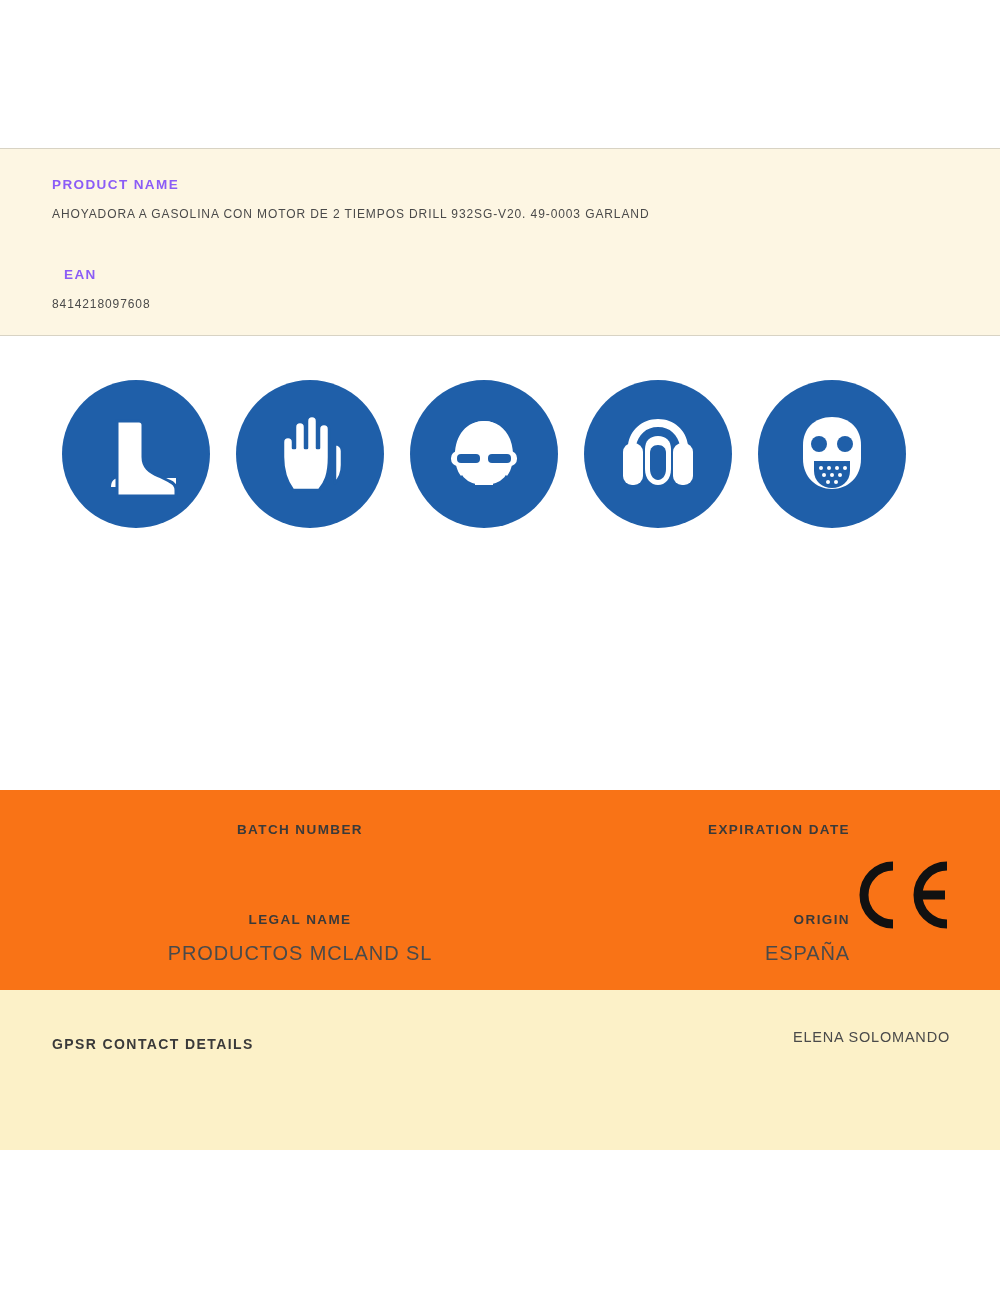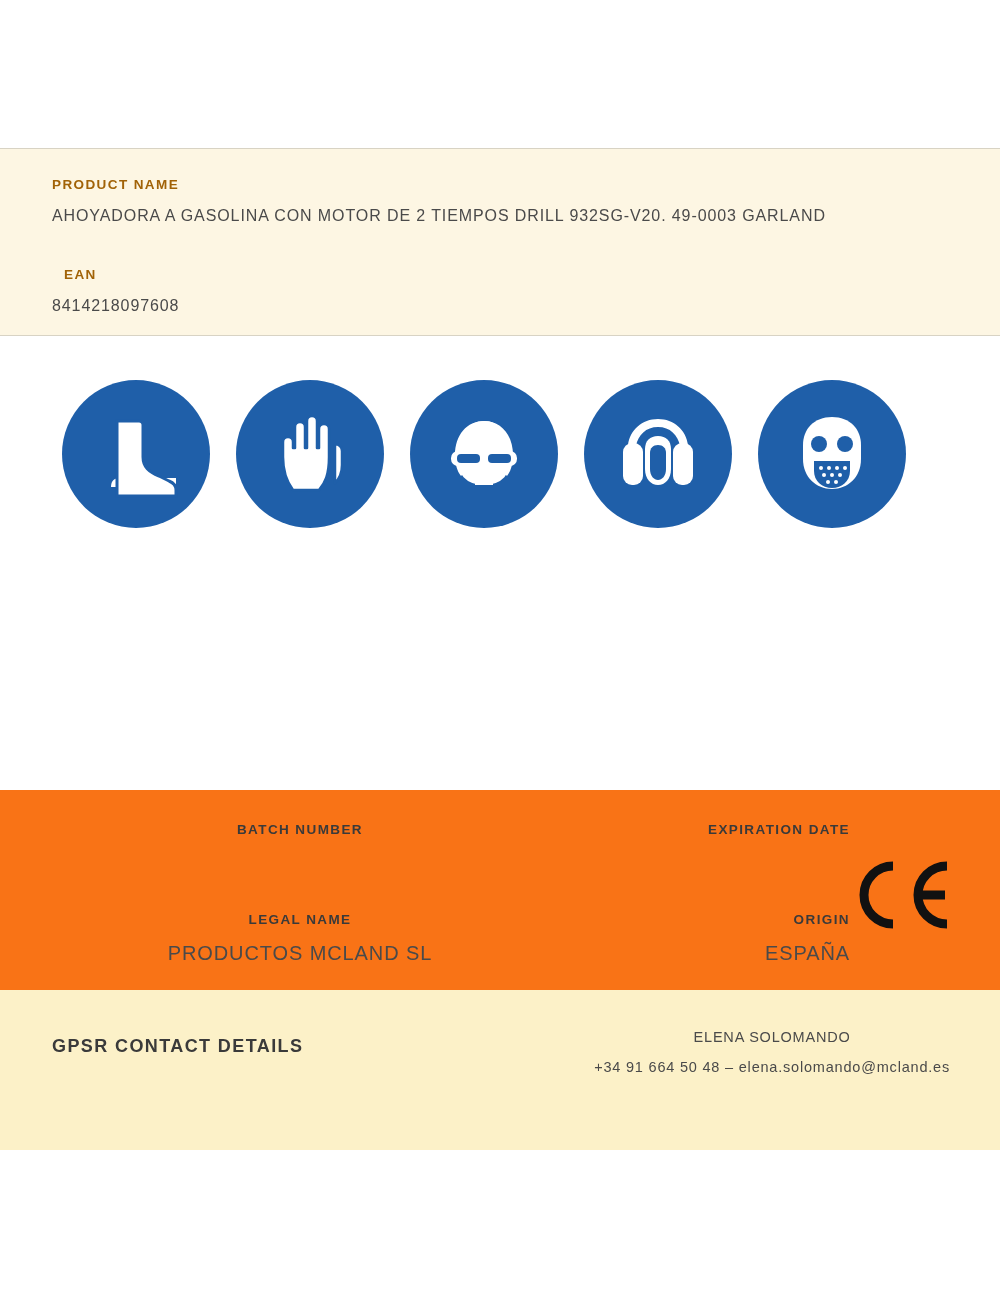--- a/index.html
+++ b/index.html
@@ -32,25 +32,25 @@
     height: 188px;
     background: #fdf6e3;
     border-top: 1px solid #d8d3c4;
     border-bottom: 1px solid #d8d3c4;
     box-sizing: border-box;
   }
   .field-label {
     font-size: 13.5px;
     letter-spacing: 1.4px;
     font-weight: bold;
-    color: #a16207;
+    color: #8b5cf6;
     text-transform: uppercase;
   }
   .field-value {
-    font-size: 16px;
+    font-size: 12px;
     letter-spacing: 0.9px;
     color: #4a4a4a;
   }
   .hdr-name-label { position: absolute; left: 52px; top: 28px; }
   .hdr-name-value { position: absolute; left: 52px; top: 58px; }
   .hdr-ean-label  { position: absolute; left: 64px; top: 118px; }
   .hdr-ean-value  { position: absolute; left: 52px; top: 148px; }
 
   
   .picto-row {
@@ -125,21 +125,21 @@
     top: 990px;
     width: 1000px;
     height: 160px;
     background: #fcf1c8;
     box-sizing: border-box;
   }
   .contact-label {
     position: absolute;
     left: 52px;
     top: 46px;
-    font-size: 18px;
+    font-size: 14px;
     letter-spacing: 1.4px;
     font-weight: bold;
     color: #3a3a3a;
     text-transform: uppercase;
   }
   .contact-lines {
     position: absolute;
     right: 50px;
     top: 32px;
     text-align: center;
@@ -257,17 +257,16 @@
         <path d="M92 6 A29 29 0 1 0 92 64" fill="none" stroke="#111111" stroke-width="9"></path>
         <rect x="63" y="30.5" width="27" height="9" fill="#111111"></rect>
       </svg>
     </div>
   </div>
 
   <div class="contact-band">
     <div class="contact-label">GPSR CONTACT DETAILS</div>
     <div class="contact-lines">
       <div>ELENA SOLOMANDO</div>
-      <div>+34 91 664 50 48 – elena.solomando@mcland.es</div>
     </div>
   </div>
 
 </div>
 
 </body></html>

